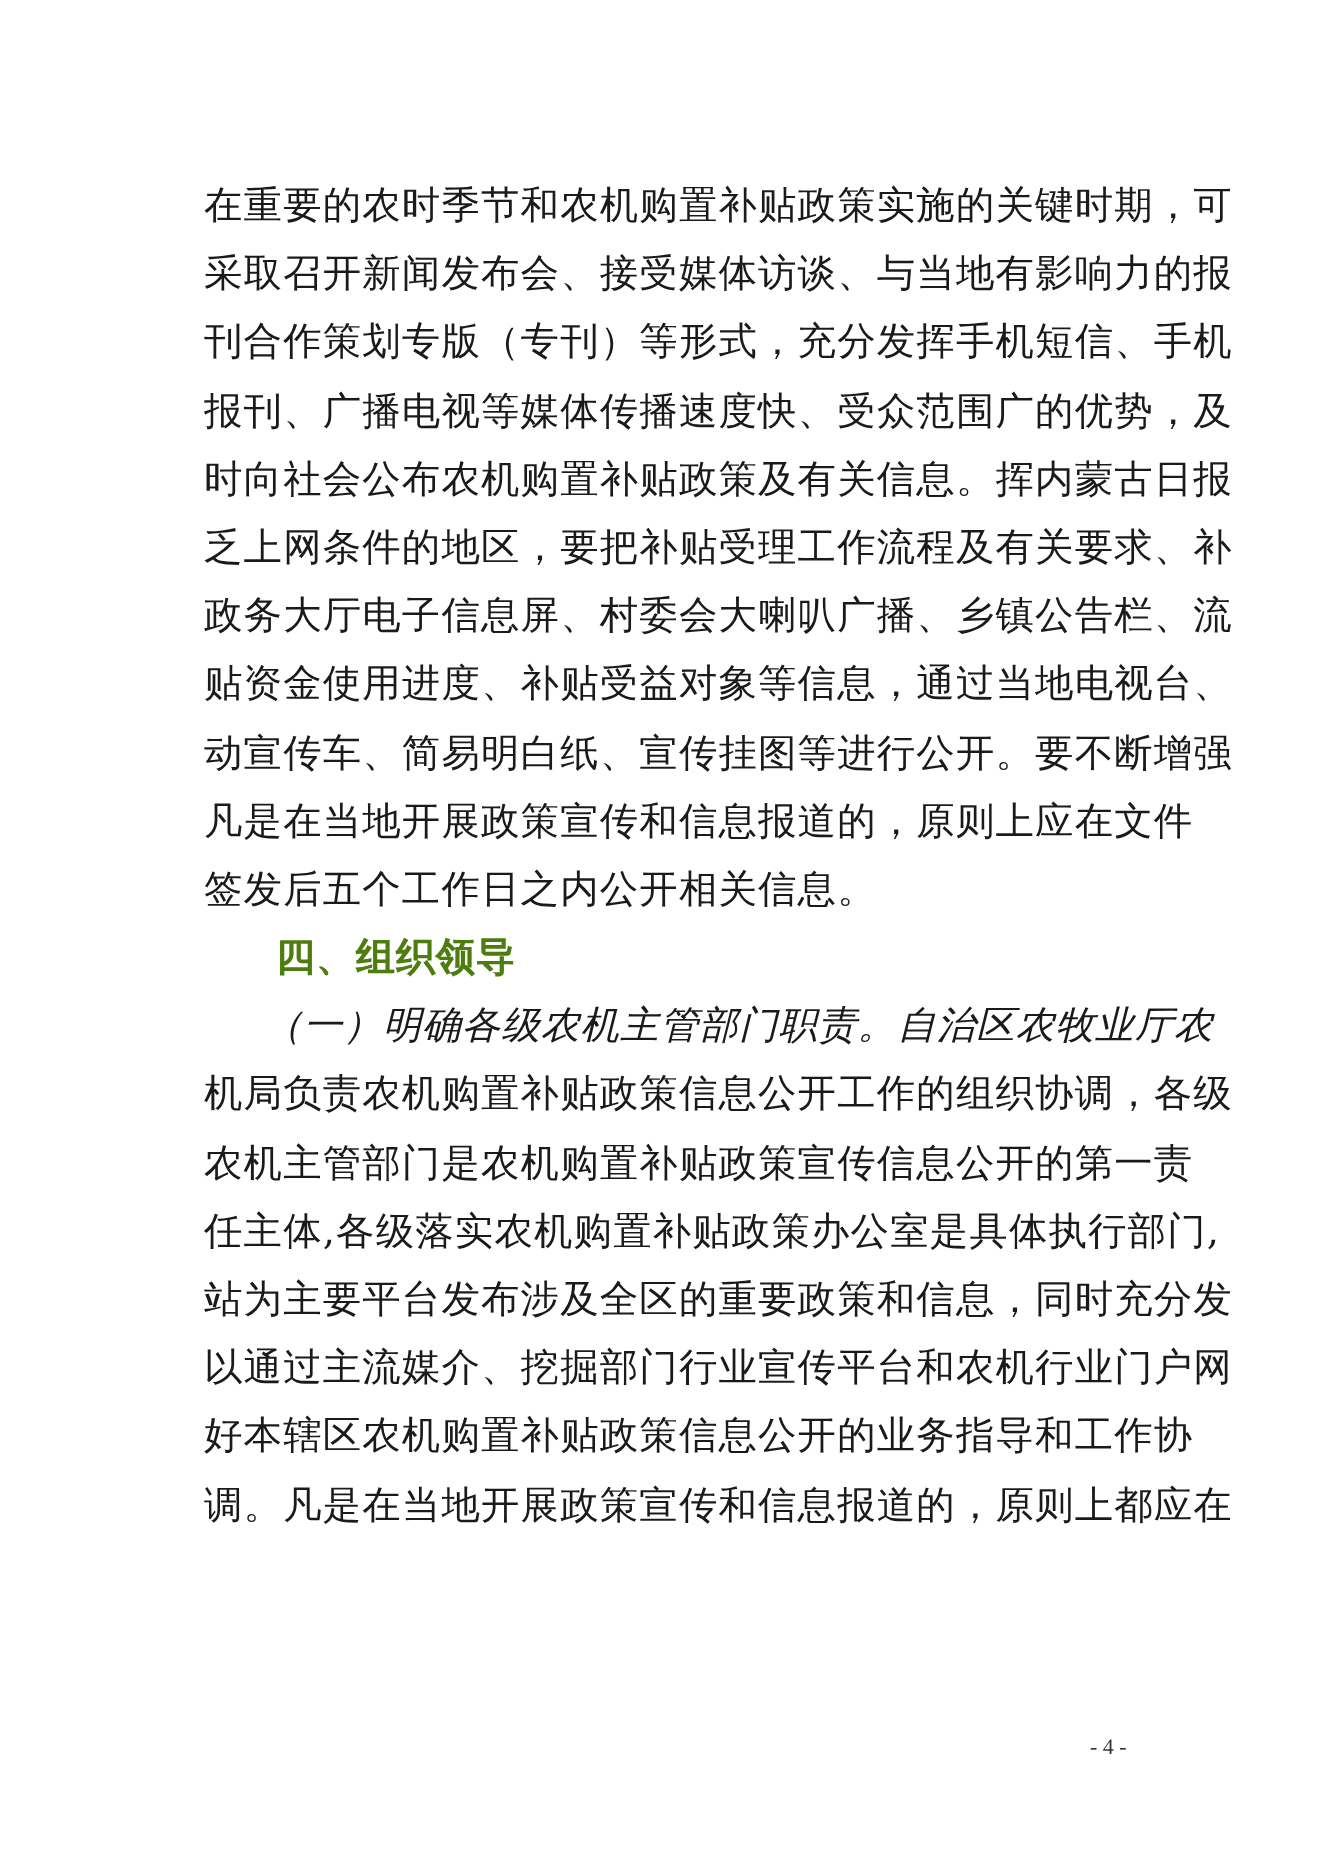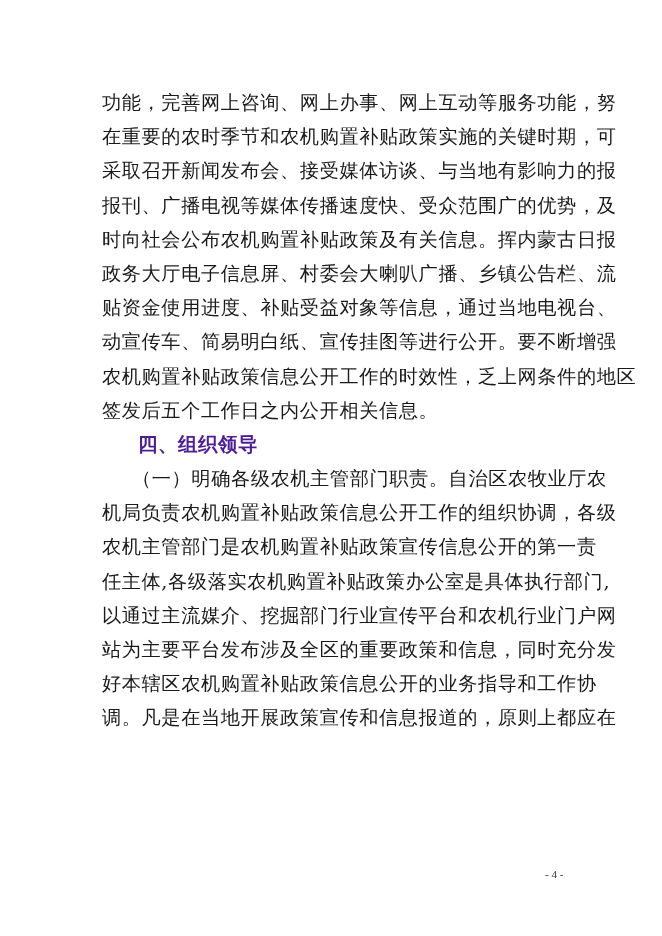--- a/index.html
+++ b/index.html
@@ -9,49 +9,50 @@
     position: absolute; left: 102px; top: 86px; width: 462px;
     font-family: "DejaVu Serif", "Liberation Serif", serif;
     font-size: 19.2px; line-height: 34.2px; color: #1a1a1a;
     letter-spacing: 0.6px;
   }
   .line { display: block; white-space: nowrap; text-align: justify; text-align-last: justify; height: 34.2px; }
   .line.last { text-align-last: left; }
   .heading {
     display: block; height: 34.2px; padding-left: 36px;
     font-family: "DejaVu Sans", "Liberation Sans", sans-serif; font-weight: bold;
-    font-size: 19.5px; color: #4c1d95; letter-spacing: 0.5px;
+    font-size: 19.5px; color: #4d7c0f; letter-spacing: 0.5px;
   }
-  .indent { padding-left: 30px; }
+  .indent { padding-left: 30px; font-style: italic; }
   .page-number {
     position: absolute; left: 545px; top: 868px;
     font-family: "Liberation Serif", serif; font-size: 11px; color: #333;
   }
 </style>
 </head>
 <body>
 
 <div class="page">
   <div class="body-text">
-    <span class="line">功能，完善网上咨询、网上办事、网上互动等服务功能，努</span>
     <span class="line">在重要的农时季节和农机购置补贴政策实施的关键时期，可</span>
     <span class="line">采取召开新闻发布会、接受媒体访谈、与当地有影响力的报</span>
+    <span class="line">刊合作策划专版（专刊）等形式，充分发挥手机短信、手机</span>
     <span class="line">报刊、广播电视等媒体传播速度快、受众范围广的优势，及</span>
     <span class="line">时向社会公布农机购置补贴政策及有关信息。挥内蒙古日报</span>
+    <span class="line">乏上网条件的地区，要把补贴受理工作流程及有关要求、补</span>
     <span class="line">政务大厅电子信息屏、村委会大喇叭广播、乡镇公告栏、流</span>
     <span class="line">贴资金使用进度、补贴受益对象等信息，通过当地电视台、</span>
     <span class="line">动宣传车、简易明白纸、宣传挂图等进行公开。要不断增强</span>
-    <span class="line">农机购置补贴政策信息公开工作的时效性，乏上网条件的地区</span>
+    <span class="line">凡是在当地开展政策宣传和信息报道的，原则上应在文件</span>
     <span class="line last">签发后五个工作日之内公开相关信息。</span>
 
     <span class="heading">四、组织领导</span>
 
     <span class="line indent">（一）明确各级农机主管部门职责。自治区农牧业厅农</span>
     <span class="line">机局负责农机购置补贴政策信息公开工作的组织协调，各级</span>
     <span class="line">农机主管部门是农机购置补贴政策宣传信息公开的第一责</span>
     <span class="line">任主体,各级落实农机购置补贴政策办公室是具体执行部门,</span>
+    <span class="line">站为主要平台发布涉及全区的重要政策和信息，同时充分发</span>
     <span class="line">以通过主流媒介、挖掘部门行业宣传平台和农机行业门户网</span>
-    <span class="line">站为主要平台发布涉及全区的重要政策和信息，同时充分发</span>
     <span class="line">好本辖区农机购置补贴政策信息公开的业务指导和工作协</span>
     <span class="line">调。凡是在当地开展政策宣传和信息报道的，原则上都应在</span>
   </div>
   <div class="page-number">- 4 -</div>
 </div>
 
 </body></html>

